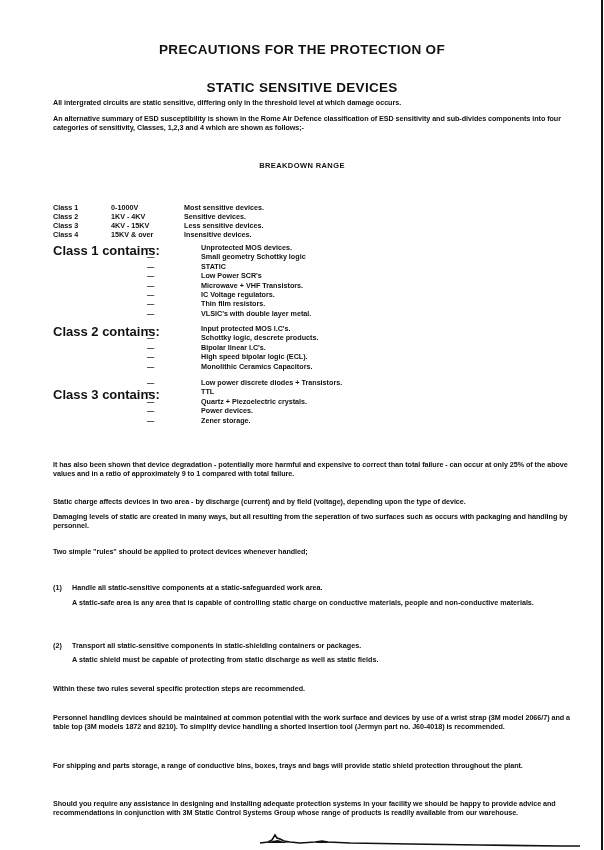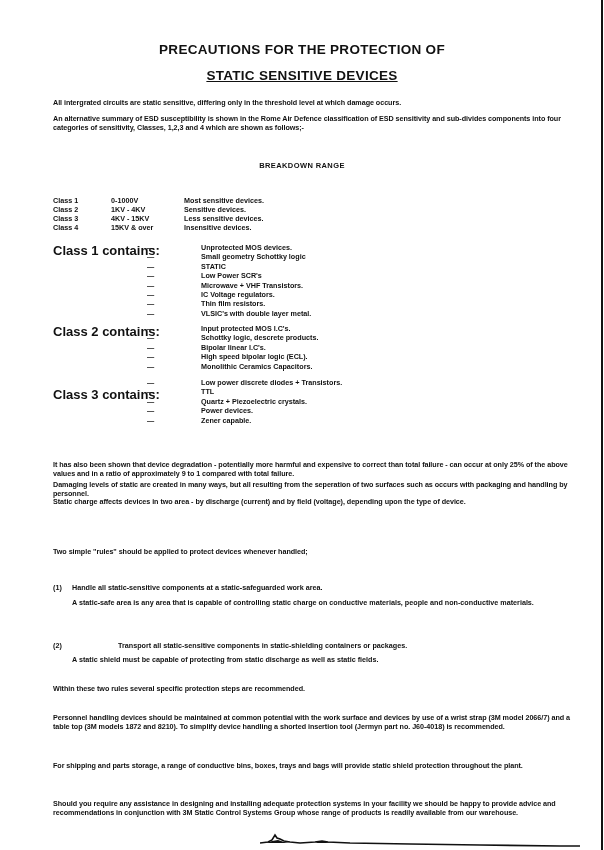--- a/index.html
+++ b/index.html
@@ -3,27 +3,27 @@
 <meta charset="utf-8">
 <style>
   html, body { margin: 0; padding: 0; background: #ffffff; }
   body { width: 604px; height: 850px; position: relative; overflow: hidden;
          font-family: "Liberation Sans", "DejaVu Sans", sans-serif; color: #111; }
   .page { position: absolute; left: 0; top: 0; width: 604px; height: 850px; }
   .edge-line { position: absolute; right: 1px; top: 0; width: 2px; height: 850px; background: #111; }
   .title { position: absolute; left: 0; width: 604px; text-align: center;
            font-weight: bold; font-size: 13.5px; letter-spacing: 0.3px; }
   .t1 { top: 42px; }
-  .t2 { top: 68px; text-decoration: underline; }
+  .t2 { top: 80px; }
   .txt { position: absolute; left: 53px; width: 520px; font-size: 7.2px; line-height: 9.4px;
          font-weight: bold; letter-spacing: -0.05px; }
   .subhead { position: absolute; left: 0; width: 604px; text-align: center; top: 161px;
              font-size: 7.5px; font-weight: bold; letter-spacing: 0.4px; }
   .class-row { position: absolute; left: 53px; font-size: 7.2px; height: 9px; line-height: 9px; font-weight: bold; }
-  .class-row span { position: absolute; white-space: nowrap; }
+  .class-row span { position: absolute; white-space: nowrap; margin-top: 7px; }
   .c-name { left: 0; }
   .c-range { left: 58px; }
   .c-desc { left: 131px; }
   .group-label { position: absolute; left: 53px; font-size: 13px; font-weight: bold; }
   .group-item { position: absolute; left: 147px; font-size: 7.2px; height: 9.4px; line-height: 9.4px; font-weight: bold; white-space: nowrap; }
   .group-item .dash { position: absolute; left: 0; }
   .group-item .itxt { position: absolute; left: 18px; padding-left: 36px; }
   .rule-num { position: absolute; left: 53px; font-size: 7.2px; font-weight: bold; }
   .rule-head { position: absolute; left: 72px; font-size: 7.2px; font-weight: bold; white-space: nowrap; }
   .rule-body { position: absolute; left: 72px; width: 500px; font-size: 7.2px; line-height: 9.4px; font-weight: bold; }
@@ -134,34 +134,34 @@
   <div class="group-item" style="top:396.8px;">
       <span class="dash">—</span>
       <span class="itxt">Quartz + Piezoelectric crystals.</span>
     </div>
   <div class="group-item" style="top:406.2px;">
       <span class="dash">—</span>
       <span class="itxt">Power devices.</span>
     </div>
   <div class="group-item" style="top:415.6px;">
       <span class="dash">—</span>
-      <span class="itxt">Zener capable.</span>
+      <span class="itxt">Zener storage.</span>
     </div>
 
   <div class="txt" style="top:460px;">It has also been shown that device degradation - potentially more harmful and expensive to correct than total failure - can occur at only 25% of the above values and in a ratio of approximately 9 to 1 compared with total failure.</div>
   <div class="txt" style="top:497px;">Static charge affects devices in two area - by discharge (current) and by field (voltage), depending upon the type of device.</div>
-  <div class="txt" style="top:480px;">Damaging levels of static are created in many ways, but all resulting from the seperation of two surfaces such as occurs with packaging and handling by personnel.</div>
+  <div class="txt" style="top:512px;">Damaging levels of static are created in many ways, but all resulting from the seperation of two surfaces such as occurs with packaging and handling by personnel.</div>
   <div class="txt" style="top:547px;">Two simple "rules" should be applied to protect devices whenever handled;</div>
 
   <div class="rule-num" style="top:583px;">(1)</div>
   <div class="rule-head" style="top:583px;">Handle all static-sensitive components at a static-safeguarded work area.</div>
   <div class="rule-body" style="top:598px;">A static-safe area is any area that is capable of controlling static charge on conductive materials, people and non-conductive materials.</div>
 
   <div class="rule-num" style="top:641px;">(2)</div>
-  <div class="rule-head" style="top:641px;margin-left:46px;">Transport all static-sensitive components in static-shielding containers or packages.</div>
+  <div class="rule-head" style="top:641px;">Transport all static-sensitive components in static-shielding containers or packages.</div>
   <div class="rule-body" style="top:655px;">A static shield must be capable of protecting from static discharge as well as static fields.</div>
 
   <div class="txt" style="top:684px;">Within these two rules several specific protection steps are recommended.</div>
   <div class="txt" style="top:713px;">Personnel handling devices should be maintained at common potential with the work surface and devices by use of a wrist strap (3M model 2066/7) and a table top (3M models 1872 and 8210). To simplify device handling a shorted insertion tool (Jermyn part no. J60-4018) is recommended.</div>
   <div class="txt" style="top:761px;">For shipping and parts storage, a range of conductive bins, boxes, trays and bags will provide static shield protection throughout the plant.</div>
   <div class="txt" style="top:799px;">Should you require any assistance in designing and installing adequate protection systems in your facility we should be happy to provide advice and recommendations in conjunction with 3M Static Control Systems Group whose range of products is readily available from our warehouse.</div>
 
   <svg class="signature" viewBox="0 0 330 16">
     <path d="M0 11 L8 10 L12 8 L15 3 L17 6 L20 7 L24 9 L30 10 L40 11 L55 10 L62 9 L68 10 L90 11 L150 12 L220 13 L300 14 L320 14" stroke="#111" stroke-width="1.6" fill="none"></path>
     <path d="M6 11 L12 9 L18 8 L24 10 L30 11 Z" fill="#111"></path>

